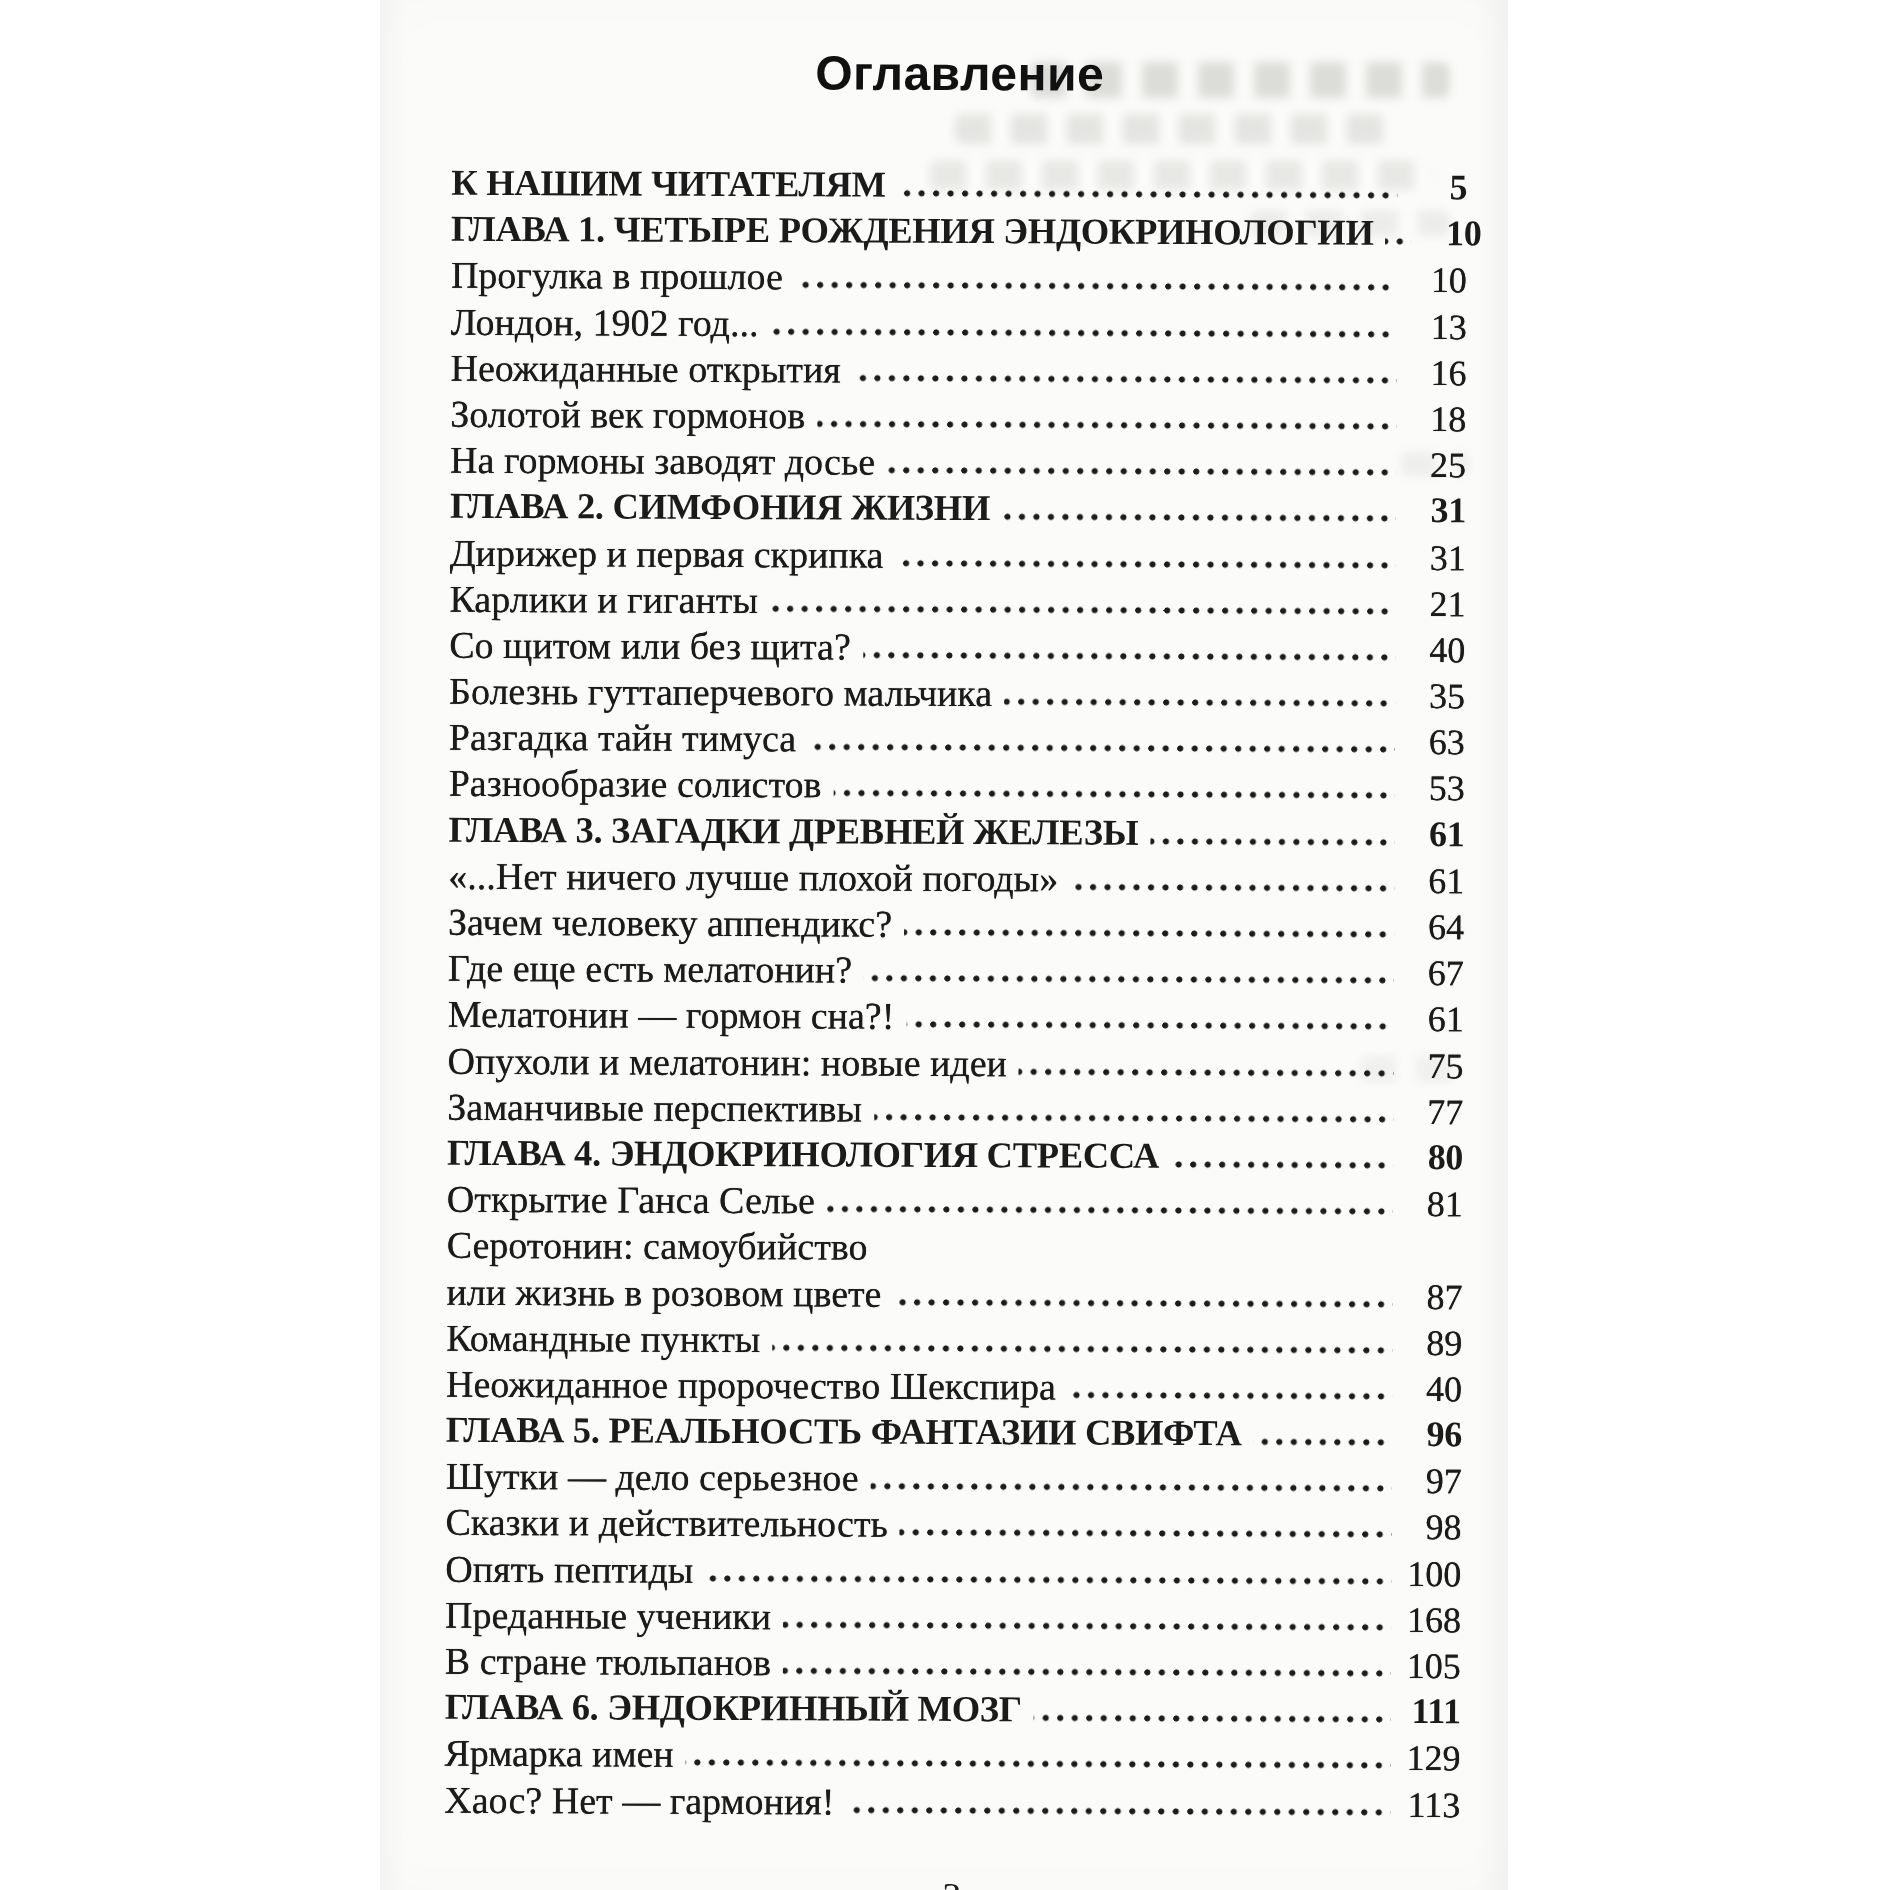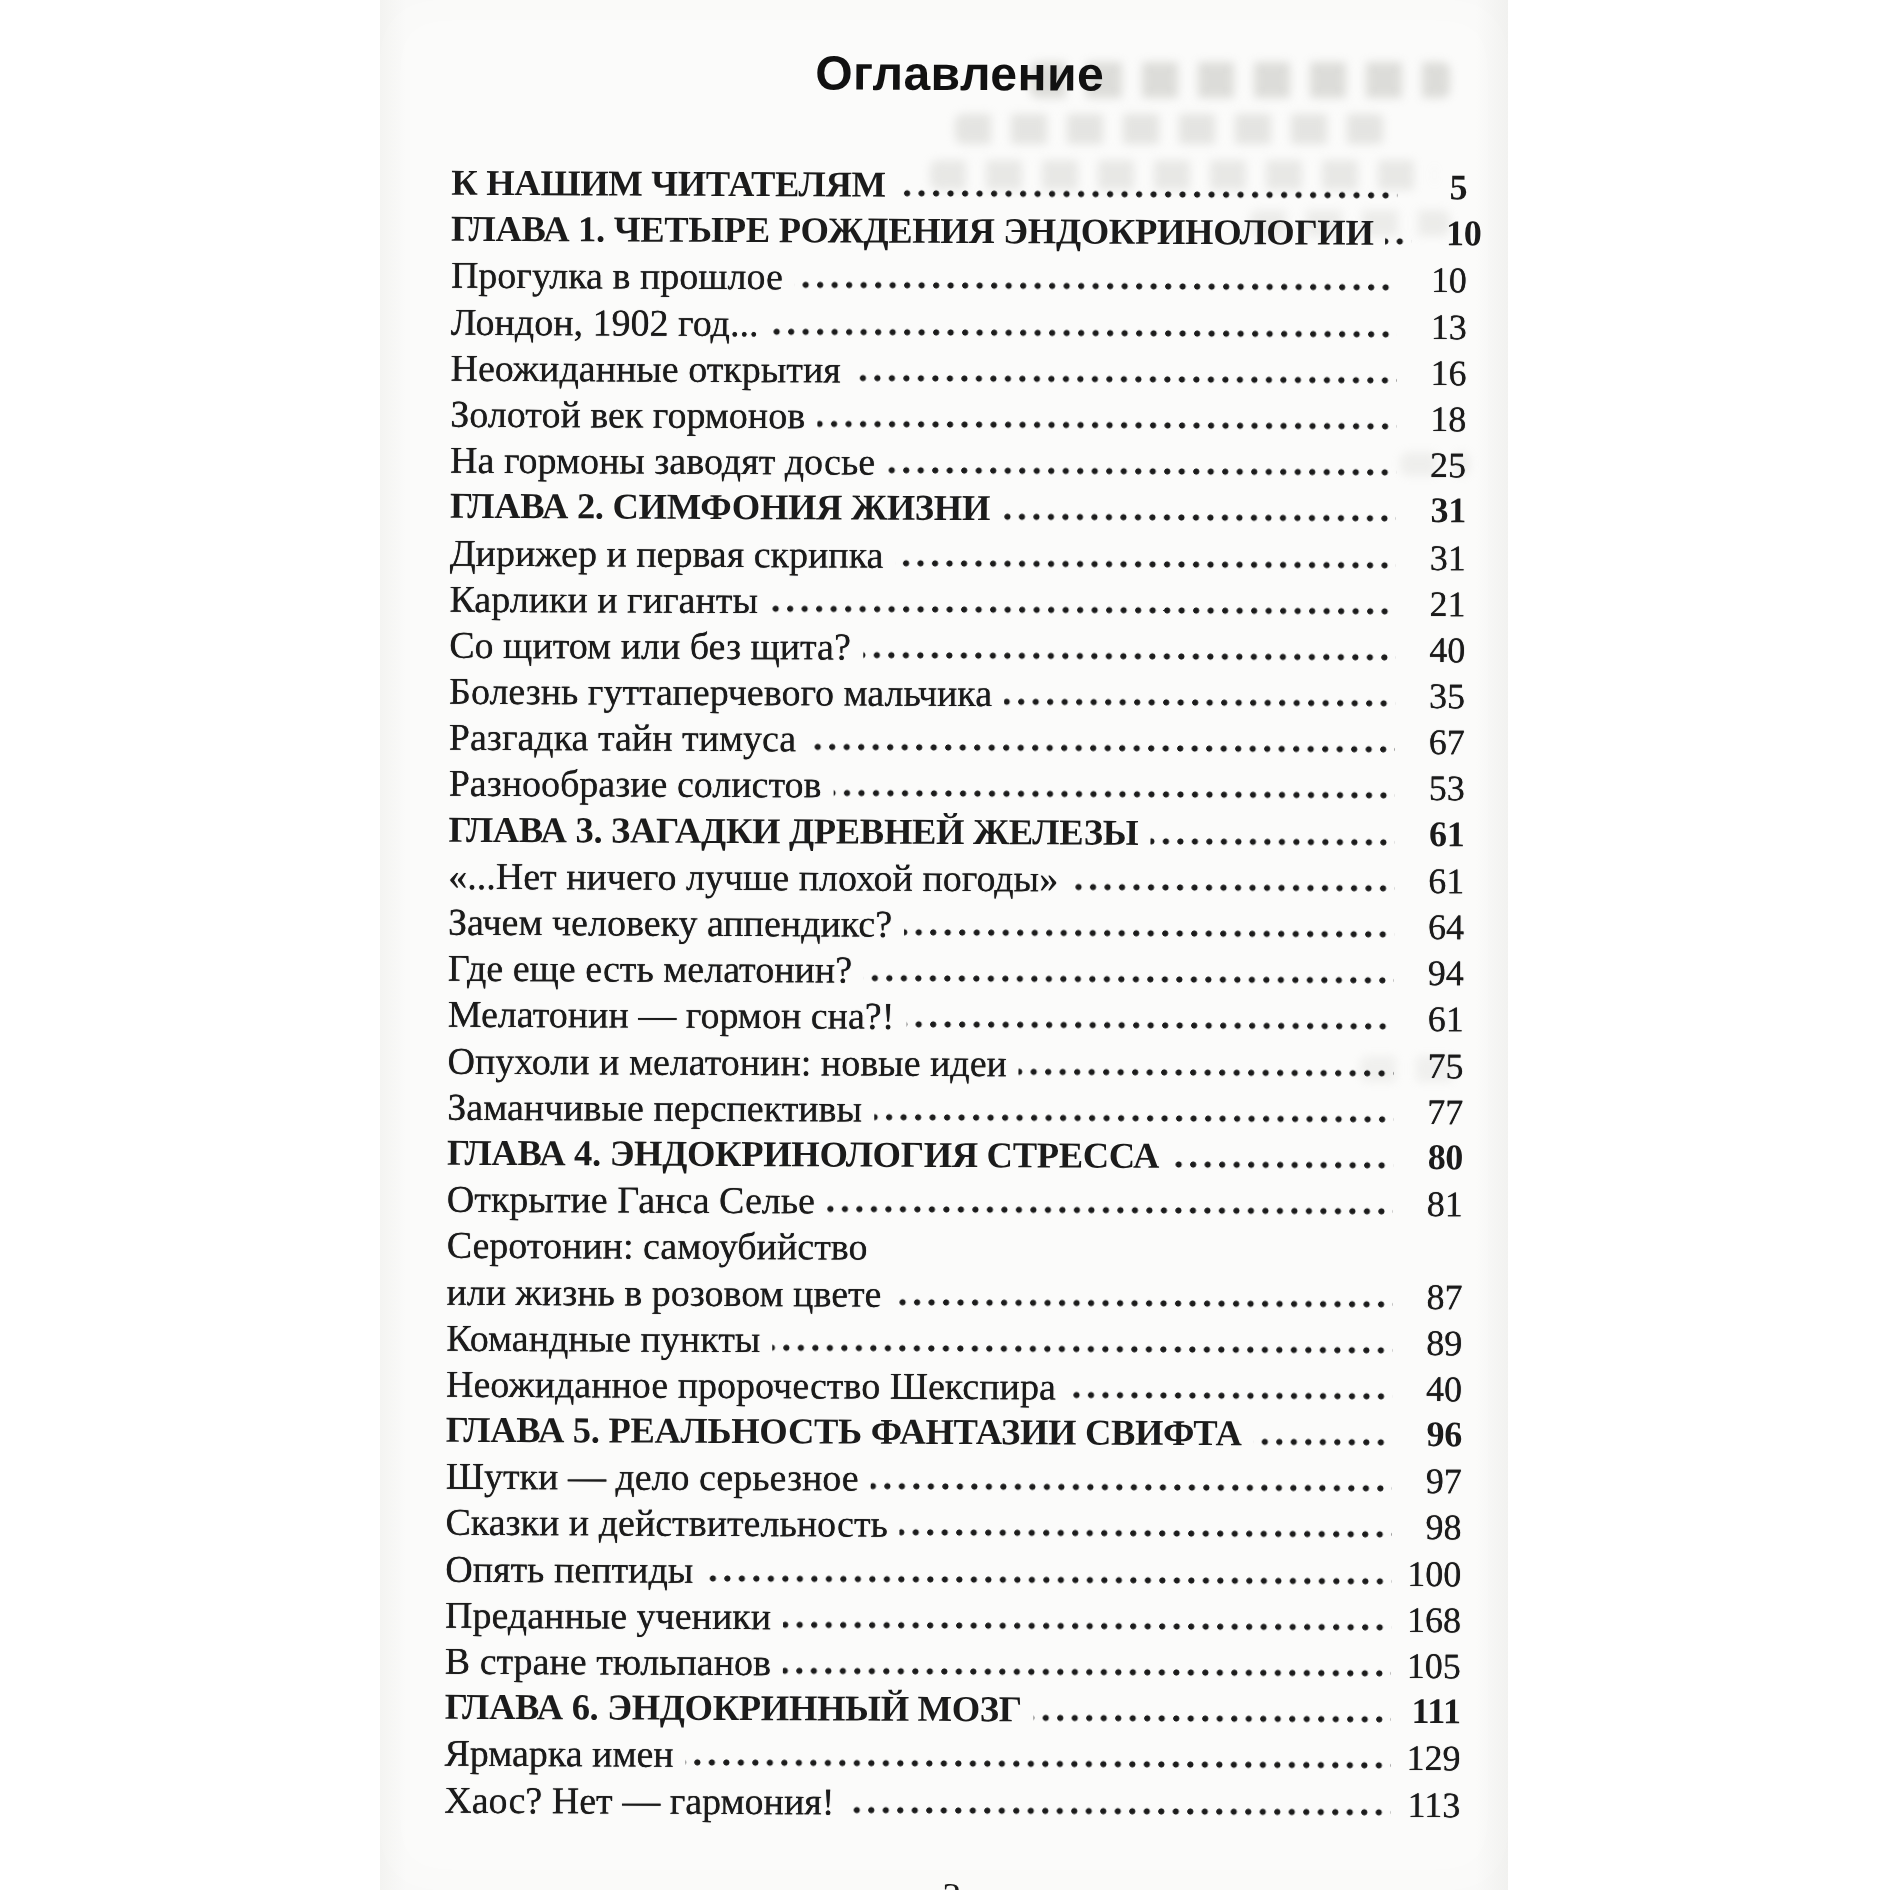--- a/index.html
+++ b/index.html
@@ -194,46 +194,46 @@
           <span class="pagenum">40</span>
         </div>
         <div class="row section">
           <span class="label">Болезнь гуттаперчевого мальчика</span>
           <span class="dots"></span>
           <span class="pagenum">35</span>
         </div>
         <div class="row section">
           <span class="label">Разгадка тайн тимуса</span>
           <span class="dots"></span>
+          <span class="pagenum">63</span>
+        </div>
+        <div class="row section">
+          <span class="label">Разнообразие солистов</span>
+          <span class="dots"></span>
+          <span class="pagenum">53</span>
+        </div>
+        <div class="row chapter">
+          <span class="label">ГЛАВА 3. ЗАГАДКИ ДРЕВНЕЙ ЖЕЛЕЗЫ</span>
+          <span class="dots"></span>
+          <span class="pagenum">61</span>
+        </div>
+        <div class="row section">
+          <span class="label">«...Нет ничего лучше плохой погоды»</span>
+          <span class="dots"></span>
+          <span class="pagenum">61</span>
+        </div>
+        <div class="row section">
+          <span class="label">Зачем человеку аппендикс?</span>
+          <span class="dots"></span>
+          <span class="pagenum">64</span>
+        </div>
+        <div class="row section">
+          <span class="label">Где еще есть мелатонин?</span>
+          <span class="dots"></span>
           <span class="pagenum">67</span>
-        </div>
-        <div class="row section">
-          <span class="label">Разнообразие солистов</span>
-          <span class="dots"></span>
-          <span class="pagenum">53</span>
-        </div>
-        <div class="row chapter">
-          <span class="label">ГЛАВА 3. ЗАГАДКИ ДРЕВНЕЙ ЖЕЛЕЗЫ</span>
-          <span class="dots"></span>
-          <span class="pagenum">61</span>
-        </div>
-        <div class="row section">
-          <span class="label">«...Нет ничего лучше плохой погоды»</span>
-          <span class="dots"></span>
-          <span class="pagenum">61</span>
-        </div>
-        <div class="row section">
-          <span class="label">Зачем человеку аппендикс?</span>
-          <span class="dots"></span>
-          <span class="pagenum">64</span>
-        </div>
-        <div class="row section">
-          <span class="label">Где еще есть мелатонин?</span>
-          <span class="dots"></span>
-          <span class="pagenum">94</span>
         </div>
         <div class="row section">
           <span class="label">Мелатонин — гормон сна?!</span>
           <span class="dots"></span>
           <span class="pagenum">61</span>
         </div>
         <div class="row section">
           <span class="label">Опухоли и мелатонин: новые идеи</span>
           <span class="dots"></span>
           <span class="pagenum">75</span>

